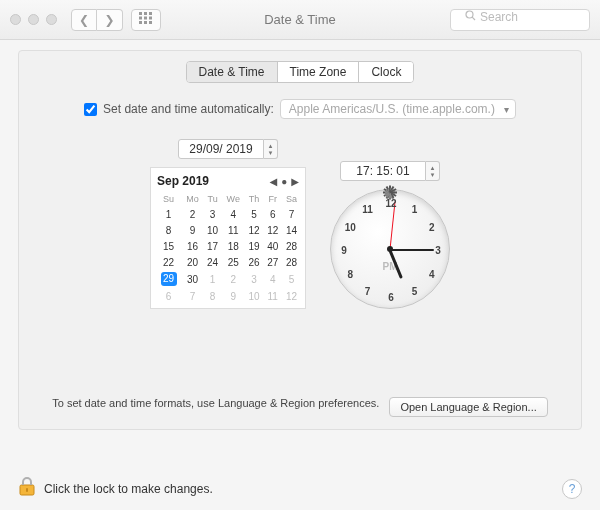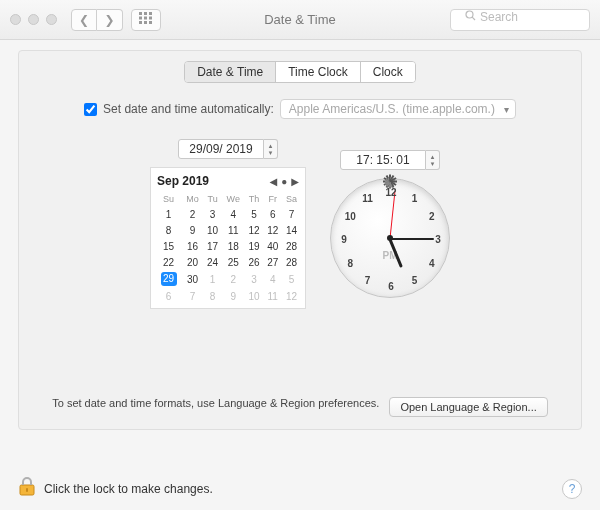--- a/index.html
+++ b/index.html
@@ -68,21 +68,21 @@
     display:flex; align-items:center; justify-content:center; gap:6px;
     margin: 16px 0 12px 0; color:#555;
   }
   .autorow input[type=checkbox]{ width:13px; height:13px; }
   .serverselect {
     background:#fff; border:1px solid #d3d3d3; border-radius:4px;
     padding: 2px 20px 2px 8px; color:#a8a8a8; position:relative; font-size:12px;
   }
   .serverselect .chev { position:absolute; right:6px; top:4px; color:#888; font-size:10px; }
 
-  .cols { display:flex; gap:24px; justify-content:center; align-items:center; margin-top:20px; }
+  .cols { display:flex; gap:24px; justify-content:center; align-items:flex-end; margin-top:20px; }
 
   
   .field {
     display:flex; align-items:center; justify-content:center; gap:0;
   }
   .dateinput, .timeinput {
     background:#fff; border:1px solid #c9c9c9; border-radius:3px 0 0 3px;
     padding:2px 6px; font-size:12px; color:#333; min-width:86px; text-align:center;
   }
   .stepper {
@@ -199,21 +199,21 @@
     </span>
     <span>Search</span>
   </div>
 </div>
 
 <div class="panel">
 
   <div class="tabs-in-panel">
     <div class="tabgroup" id="tabgroup">
         <div class="tab active">Date &amp; Time</div>
-        <div class="tab">Time Clock</div>
+        <div class="tab">Time Zone</div>
         <div class="tab">Clock</div>
       </div>
   </div>
 
   <div class="autorow">
     <input type="checkbox" id="autochk" checked="" style="">
     <span>Set date and time automatically:</span>
     <div class="serverselect">
       <span>Apple Americas/U.S. (time.apple.com.)</span>
       <span class="chev">▾</span>

